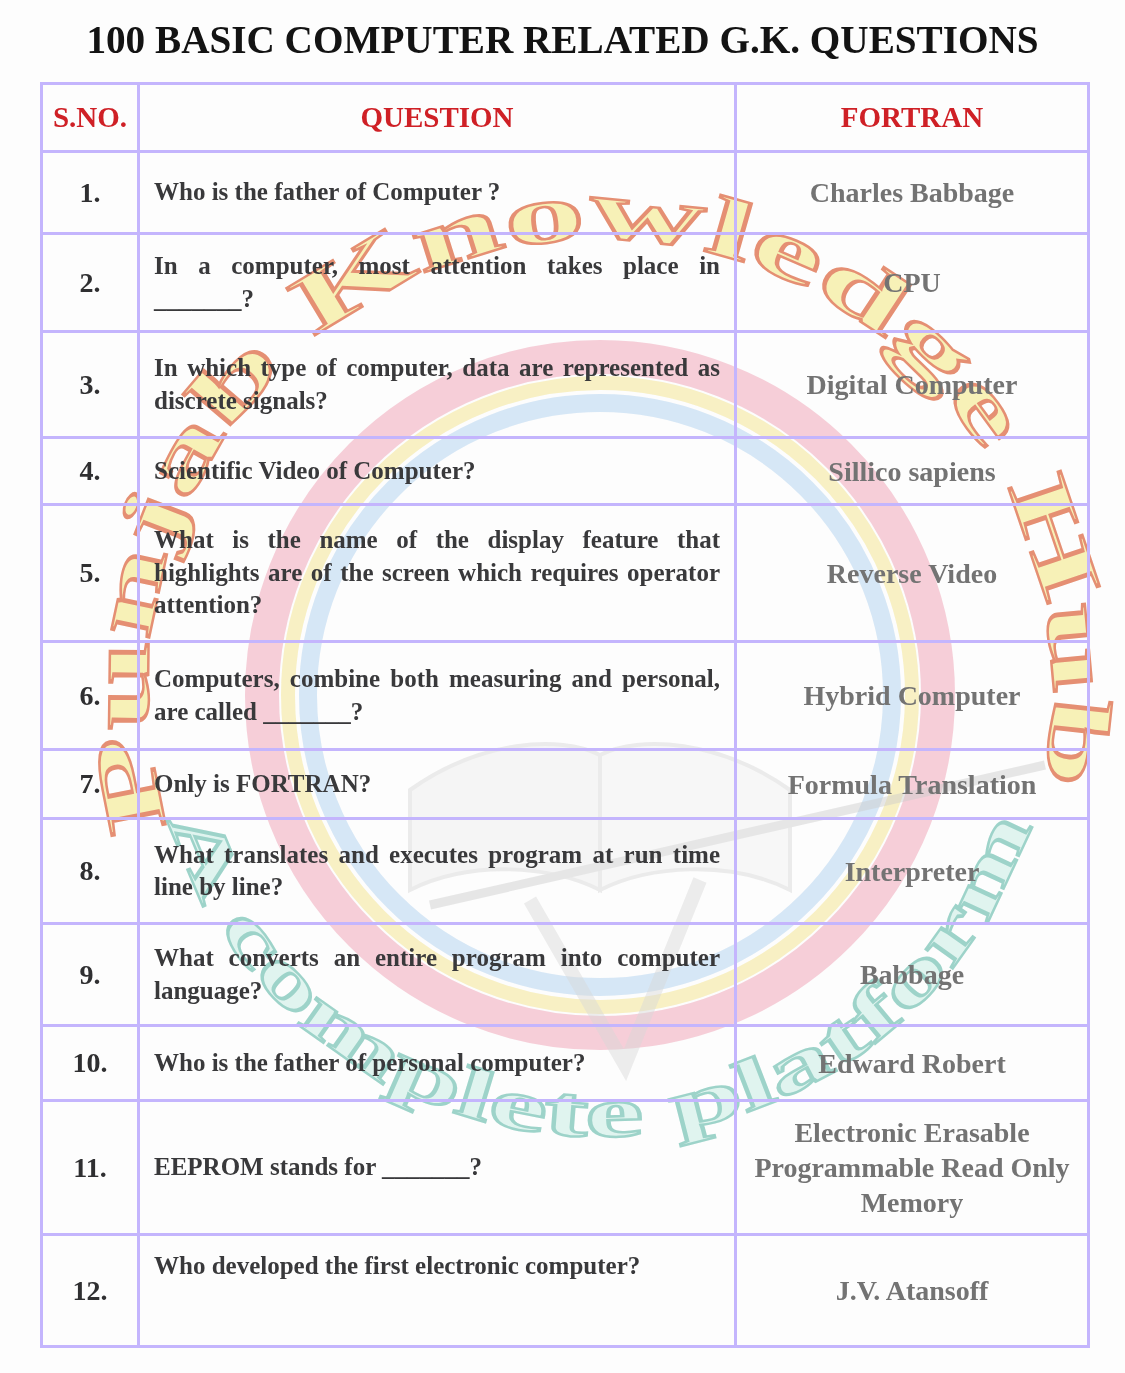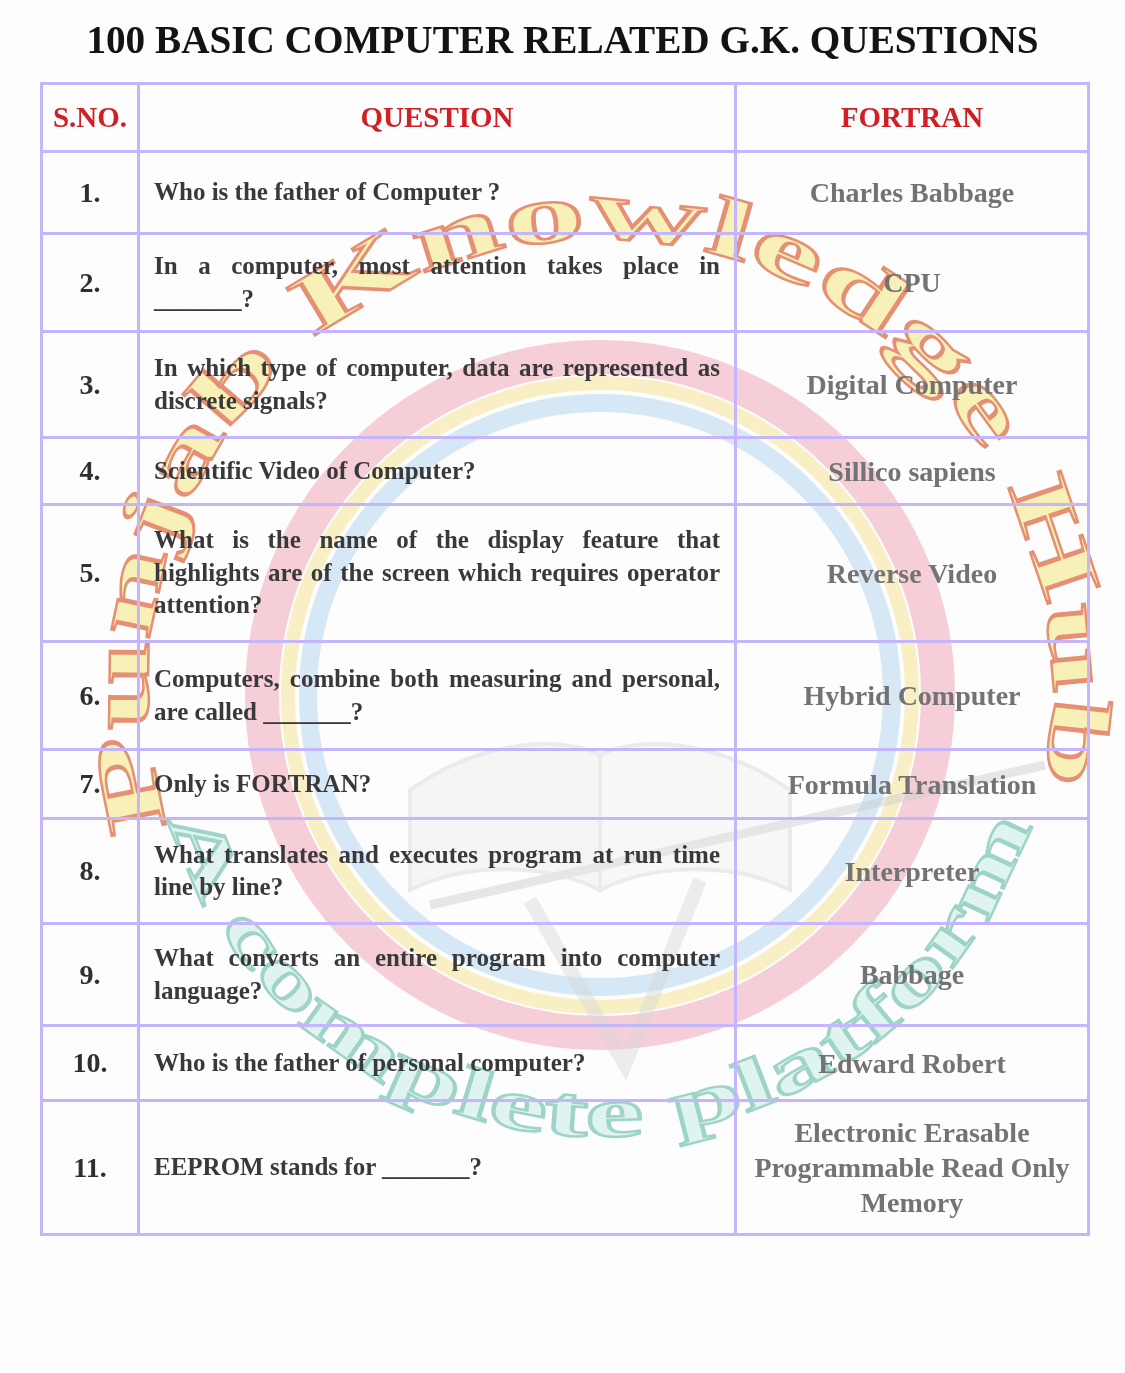--- a/index.html
+++ b/index.html
@@ -174,14 +174,19 @@
     <tr>
       <td class="cell-sno">10.</td>
       <td class="cell-q">Who is the father of personal computer?</td>
       <td class="cell-a">Edward Robert</td>
     </tr>
     <tr>
       <td class="cell-sno">11.</td>
       <td class="cell-q">EEPROM stands for _______?</td>
       <td class="cell-a">Electronic Erasable Programmable Read Only Memory</td>
     </tr>
+    <tr>
+      <td class="cell-sno">12.</td>
+      <td class="cell-q">Who developed the first electronic computer?</td>
+      <td class="cell-a">J.V. Atansoff</td>
+    </tr>
   </tbody>
 </table>
 
 </body></html>

